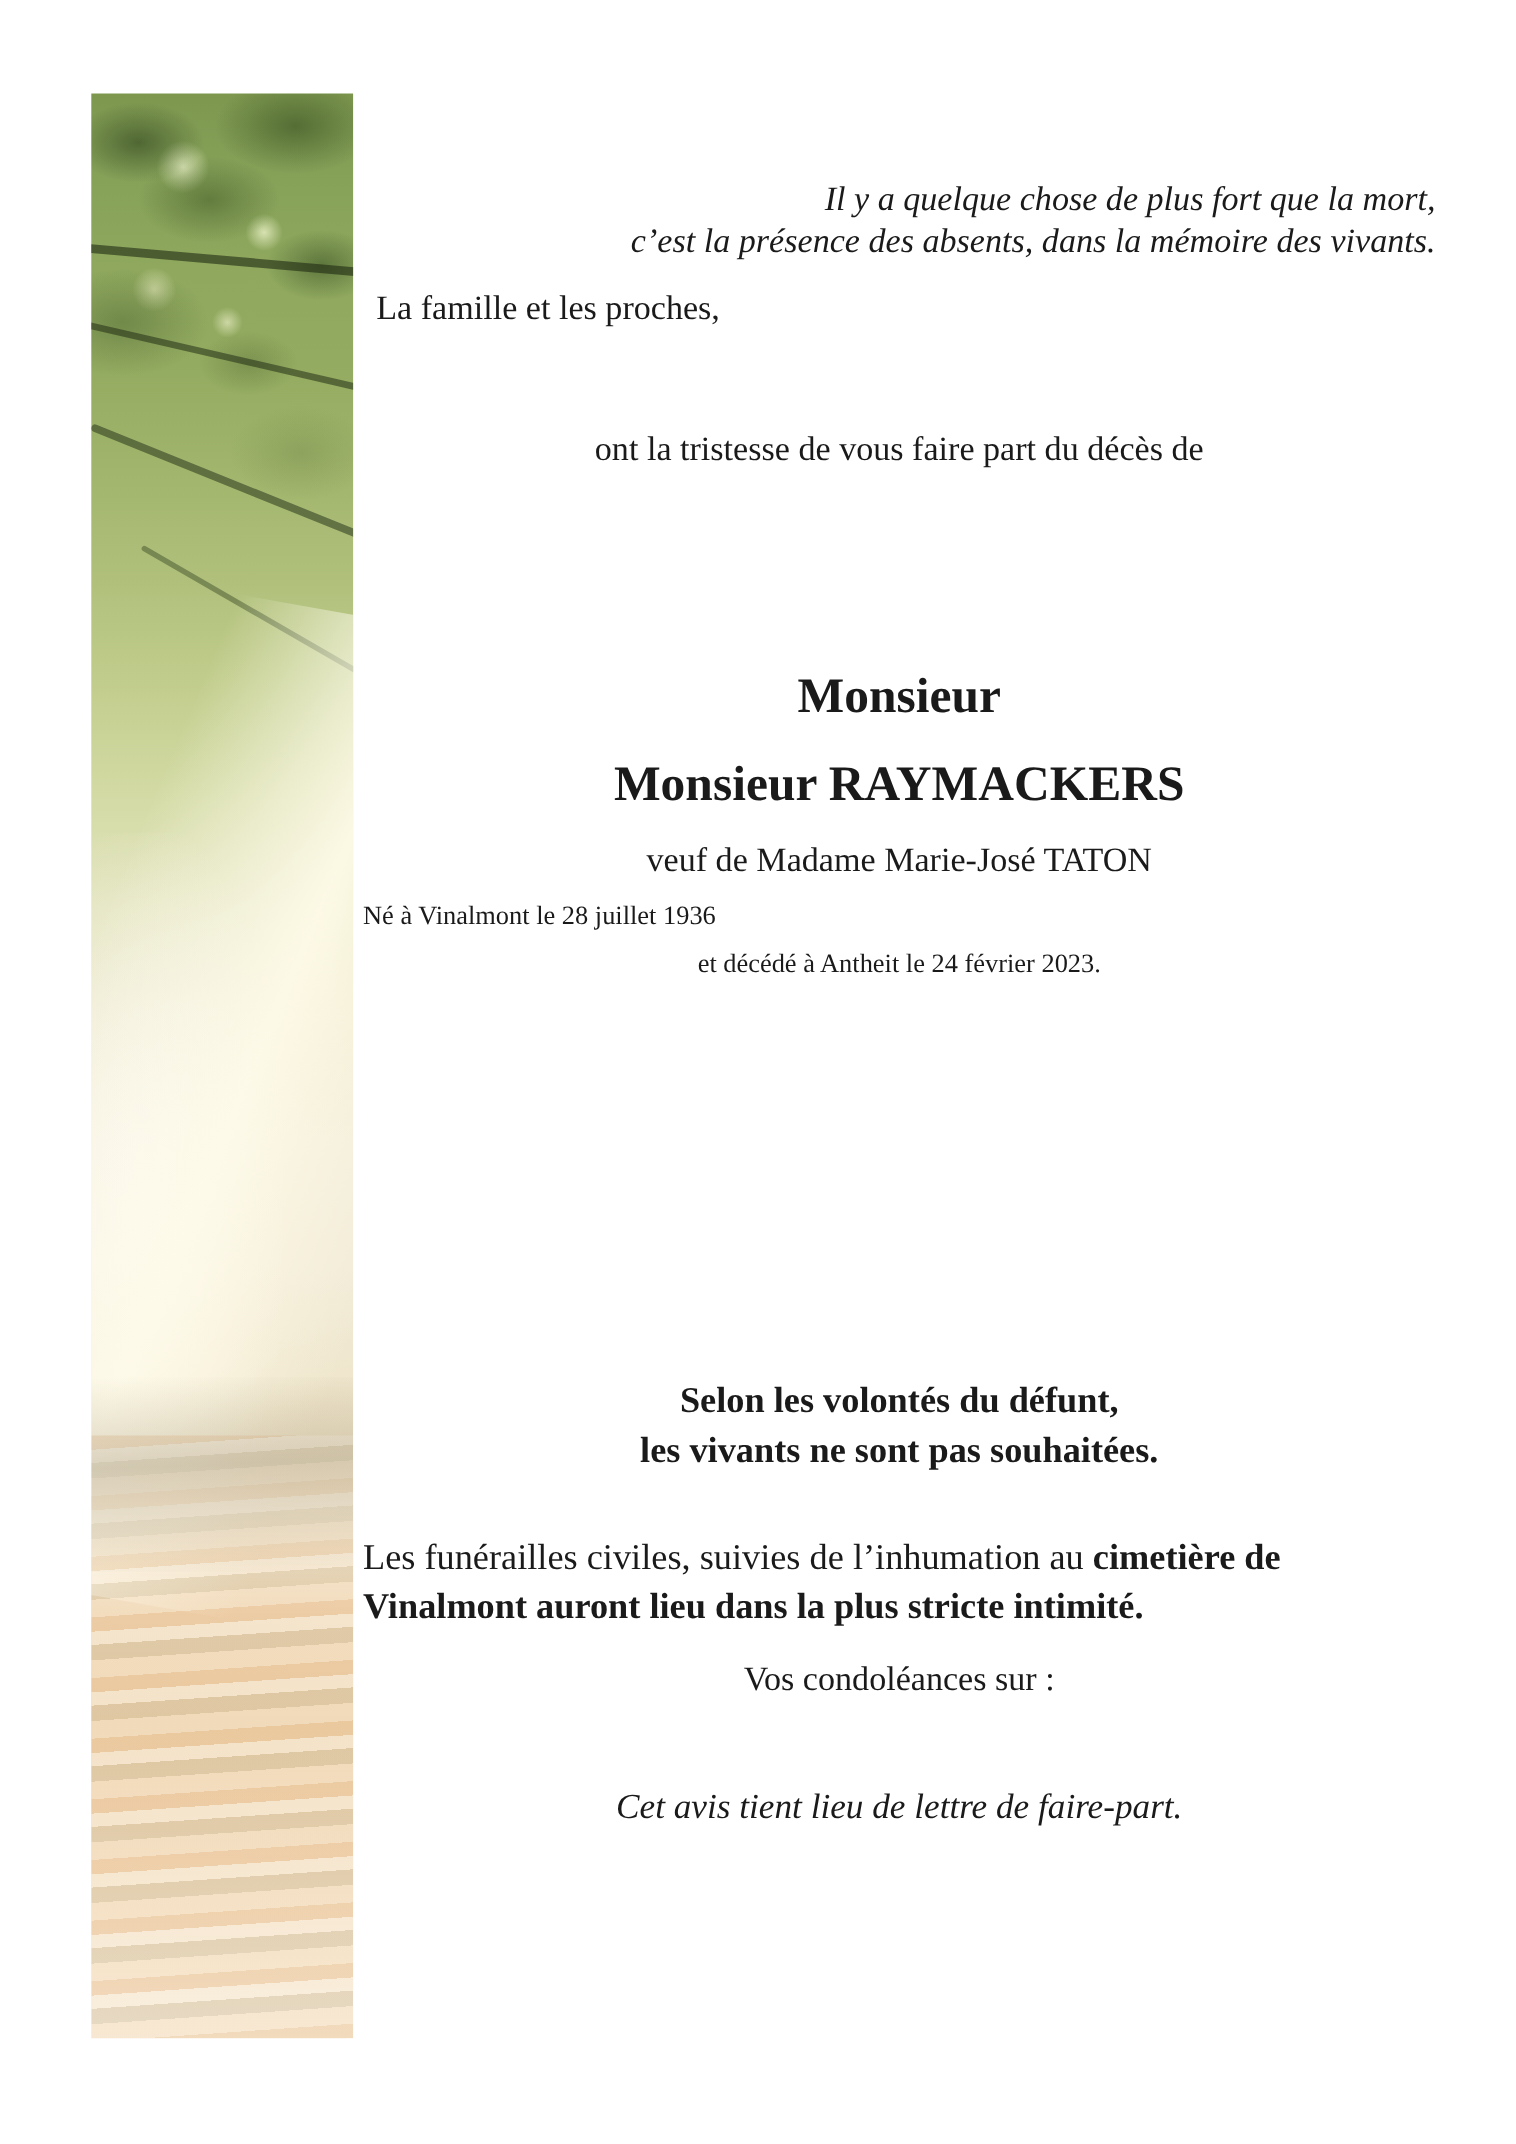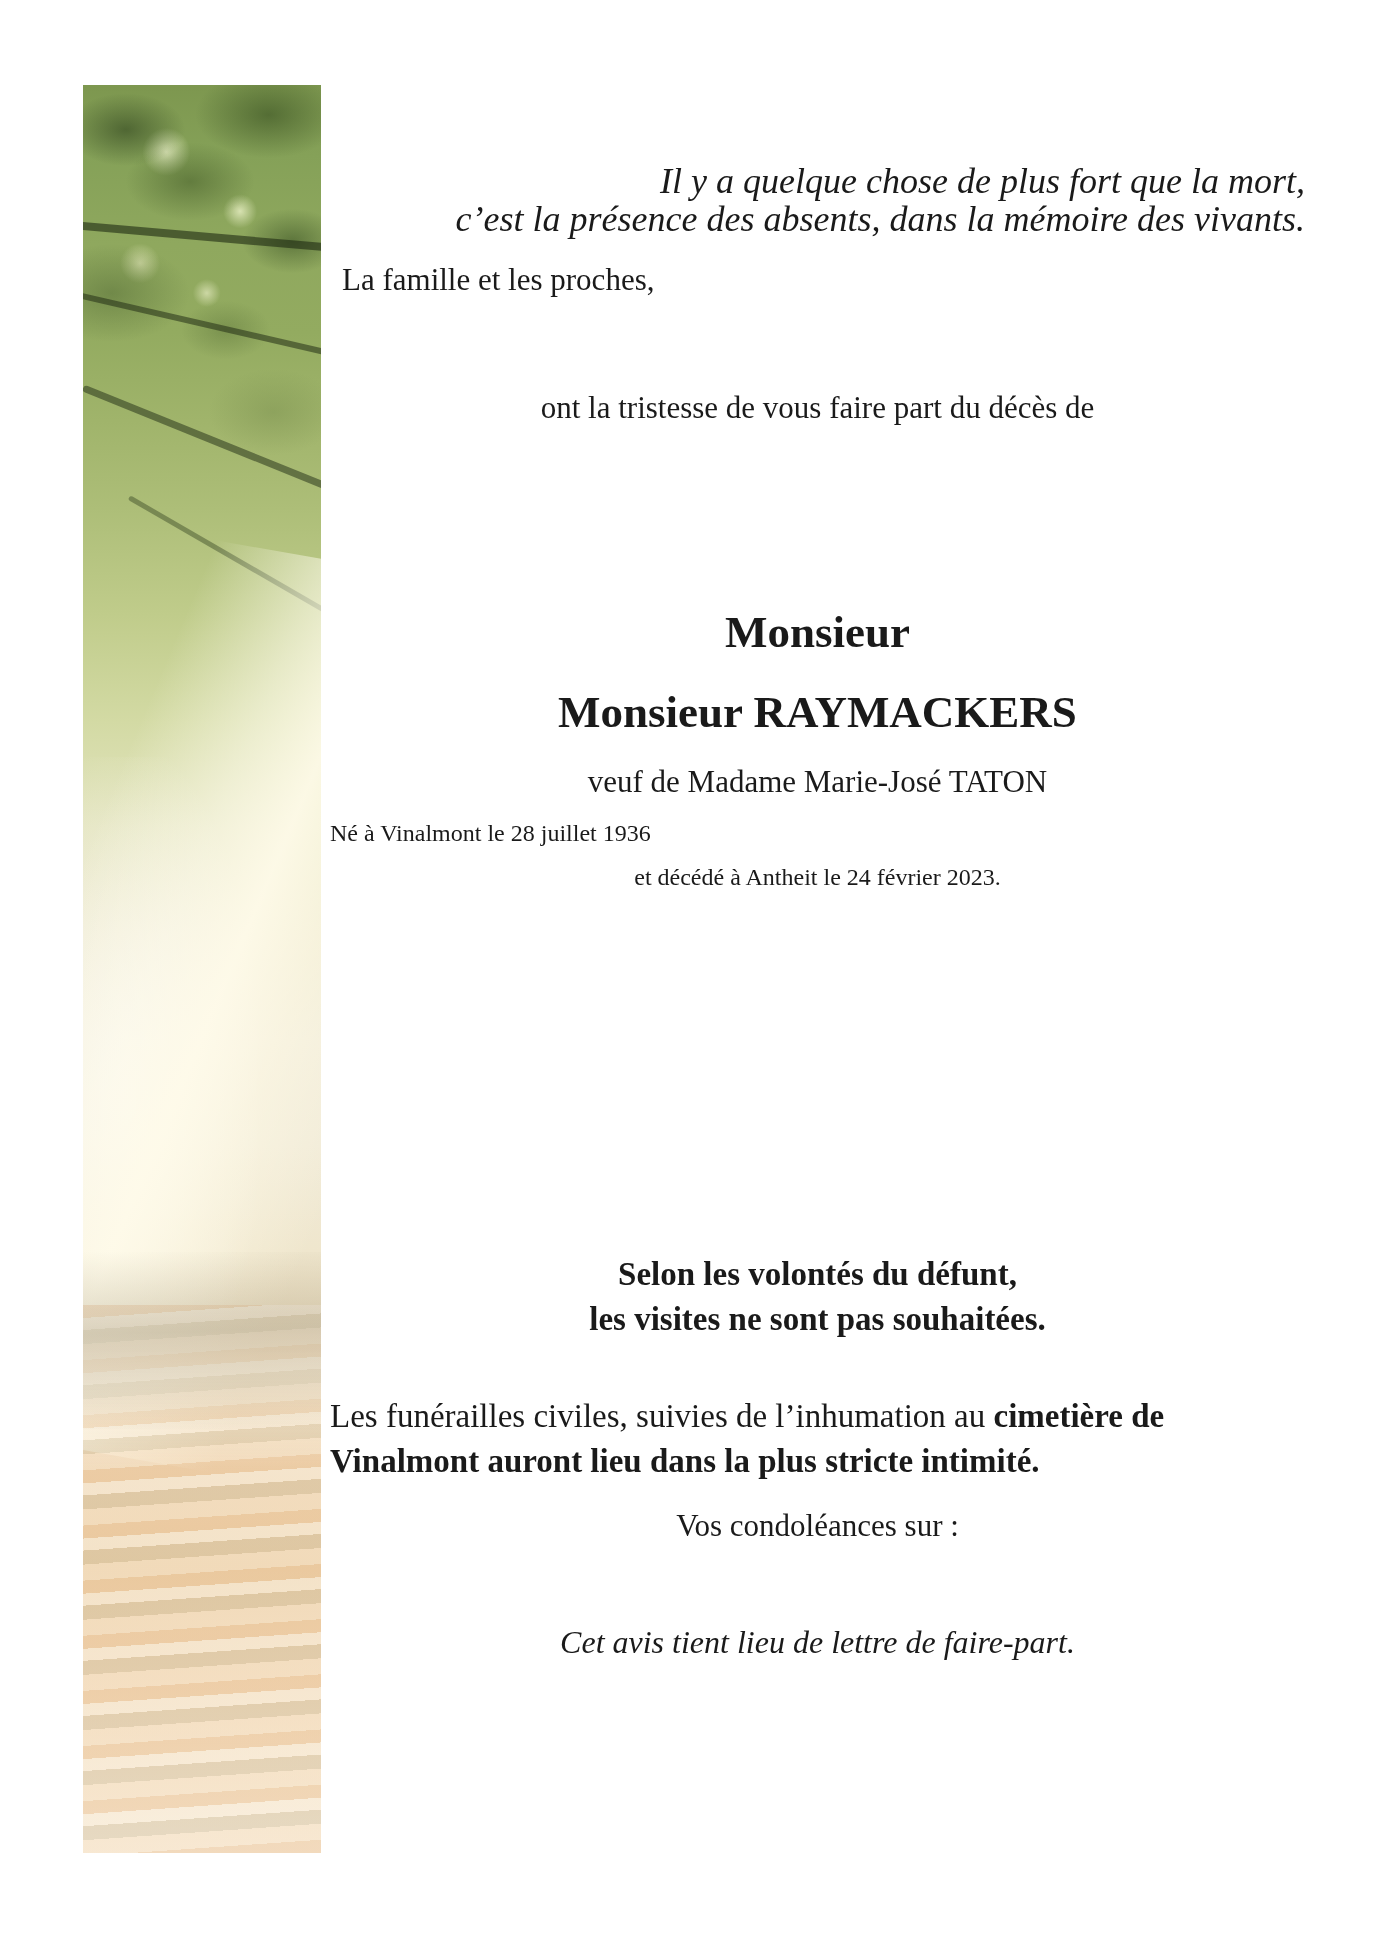--- a/index.html
+++ b/index.html
@@ -66,21 +66,21 @@
   }
   .ps-shade {
     left:0; right:0; bottom:24%; height:10%;
     background:linear-gradient(178deg, transparent 0%, rgba(170,160,134,0.4) 45%, transparent 100%);
   }
 
   
   .content { position:absolute; left:330px; top:0; width:975px; height:100%; }
   .content > div { position:absolute; width:100%; }
 
-  .quote   { top:162px; text-align:right; font-style:italic; font-size:36px; line-height:38px; }
+  .quote   { top:162px; text-align:right; font-style:italic; font-size:31px; line-height:38px; }
   .intro   { top:262px; text-align:left; padding-left:12px; font-size:31px; }
   .sadness { top:390px; text-align:center; font-size:31px; }
   .title   { top:606px; text-align:center; font-weight:bold; font-size:45px; }
   .name    { top:686px; text-align:center; font-weight:bold; font-size:45px; }
   .relation{ top:764px; text-align:center; font-size:31px; }
   .birth   { top:820px; text-align:left; font-size:24px; }
   .death   { top:864px; text-align:center; font-size:24px; }
   .wishes  { top:1252px; text-align:center; font-weight:bold; font-size:33px; line-height:45px; }
   .funeral { top:1394px; text-align:left; font-size:33px; line-height:45px; }
   .funeral .b { font-weight:bold; }
@@ -121,21 +121,21 @@
     <div class="name">Monsieur RAYMACKERS</div>
 
     <div class="relation">veuf de Madame Marie-José TATON</div>
 
     <div class="birth">Né à Vinalmont le 28 juillet 1936</div>
 
     <div class="death">et décédé à Antheit le 24 février 2023.</div>
 
     <div class="wishes">
       <div>Selon les volontés du défunt,</div>
-      <div>les visites ne sont pas souhaitées.</div>
+      <div>les vivants ne sont pas souhaitées.</div>
     </div>
 
     <div class="funeral">
       <div><span>Les funérailles civiles, suivies de l’inhumation au </span><span class="b">cimetière de</span></div>
       <div class="b">Vinalmont auront lieu dans la plus stricte intimité.</div>
     </div>
 
     <div class="cond-label">Vos condoléances sur :</div>
 
 

